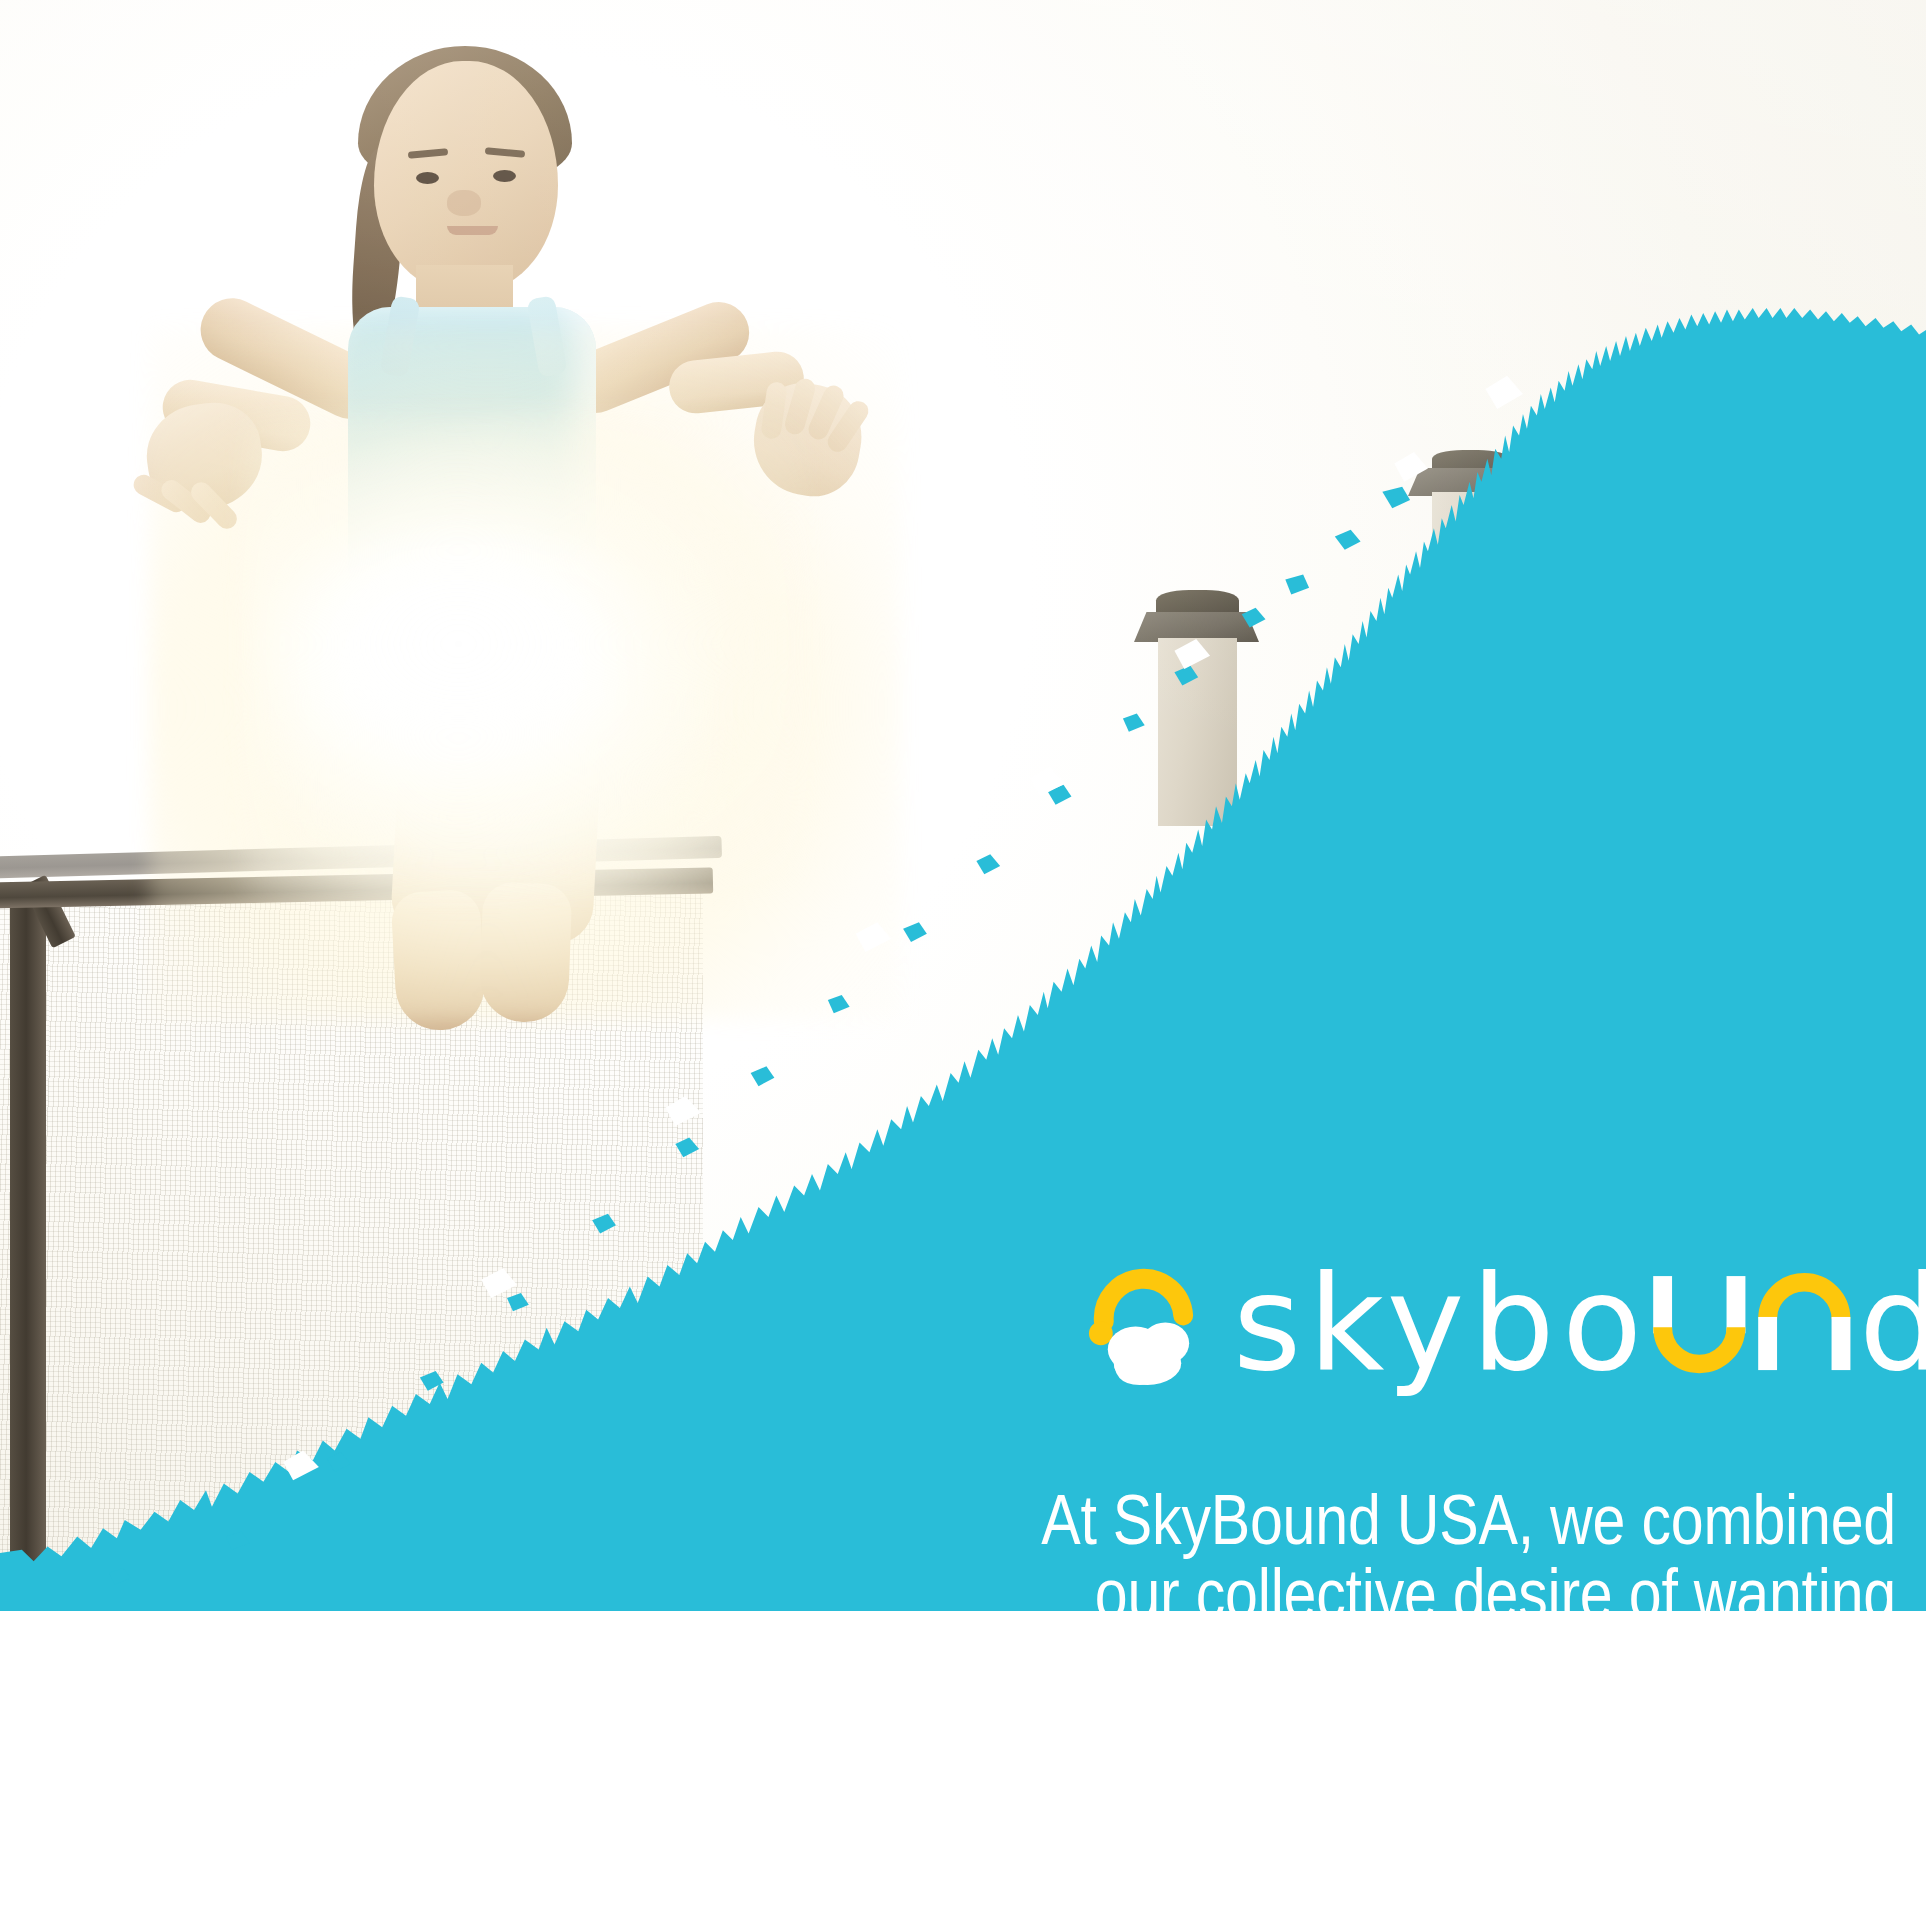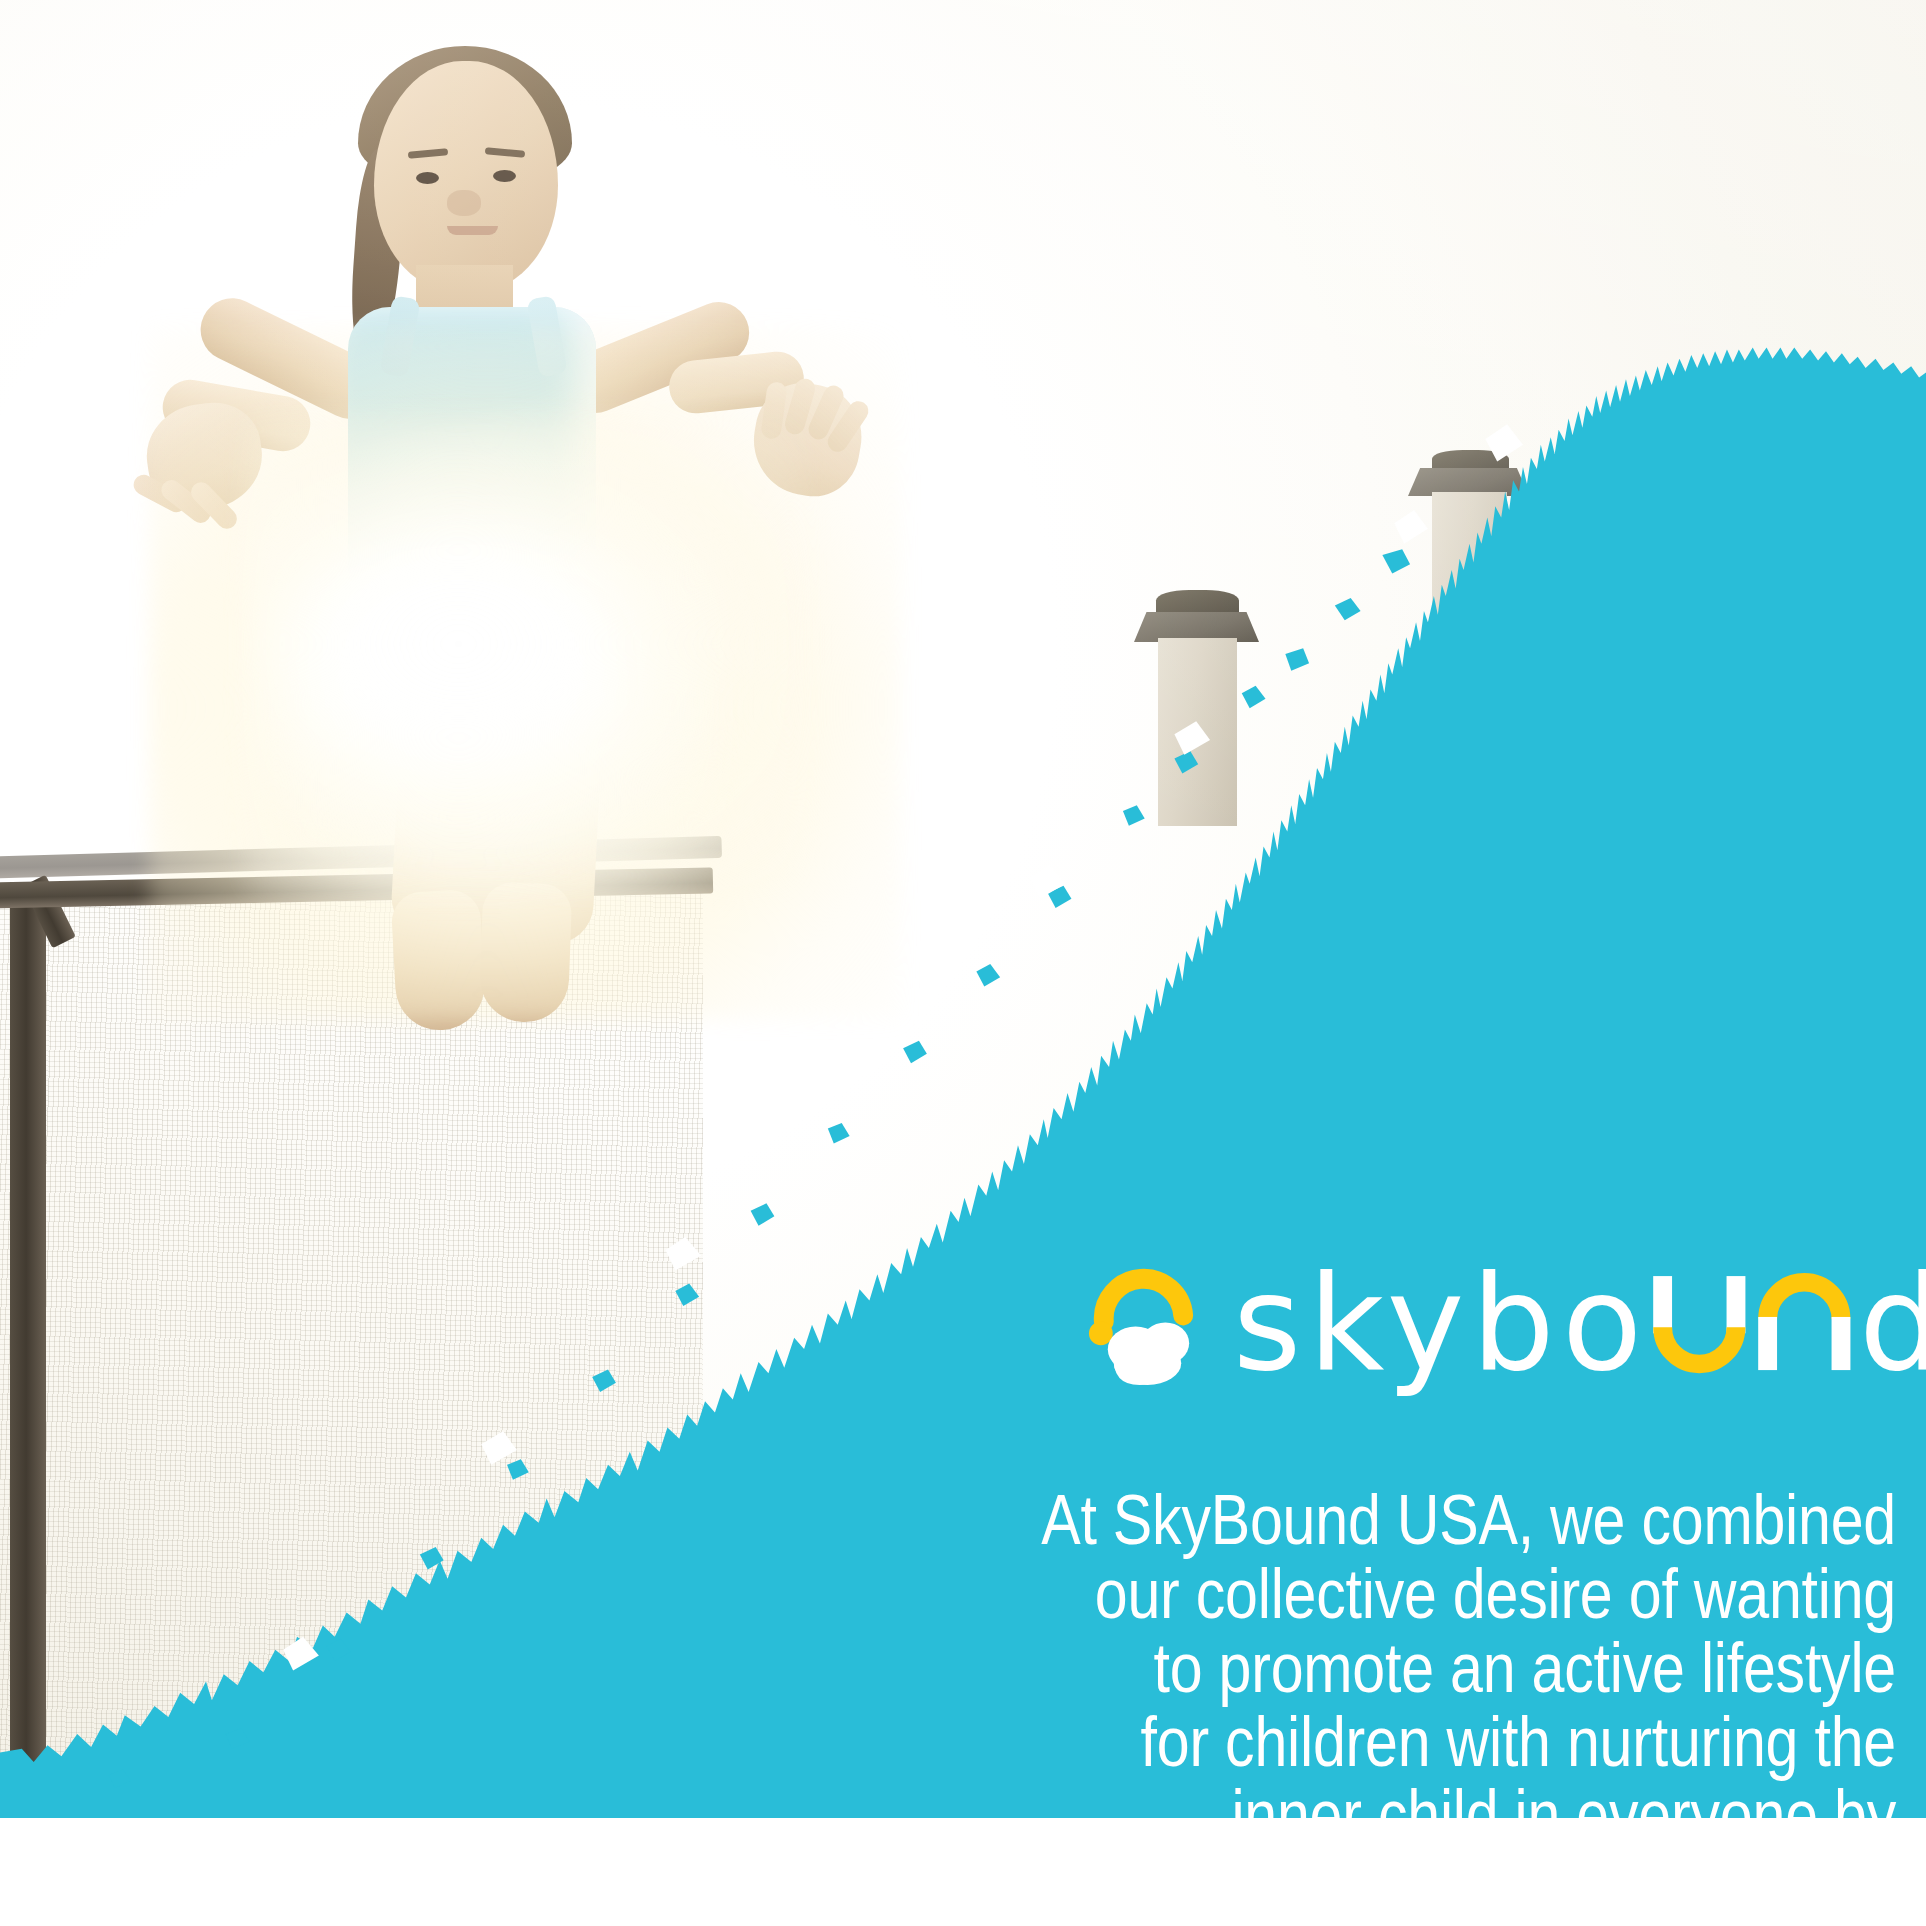--- a/index.html
+++ b/index.html
@@ -1,21 +1,21 @@
 <!DOCTYPE html>
 <html><head>
 <meta charset="utf-8">
 <style>
   html,body{margin:0;padding:0;background:#fff;}
   *{box-sizing:border-box;}
 
   .canvas{
     position:relative;
     width:1927px;
-    height:1818px;
+    height:1611px;
     overflow:hidden;
     background:#ffffff;
     font-family:"Liberation Sans", sans-serif;
   }
 
   
   .photo{
     position:absolute; inset:0;
     background:#ffffff;
     overflow:hidden;

